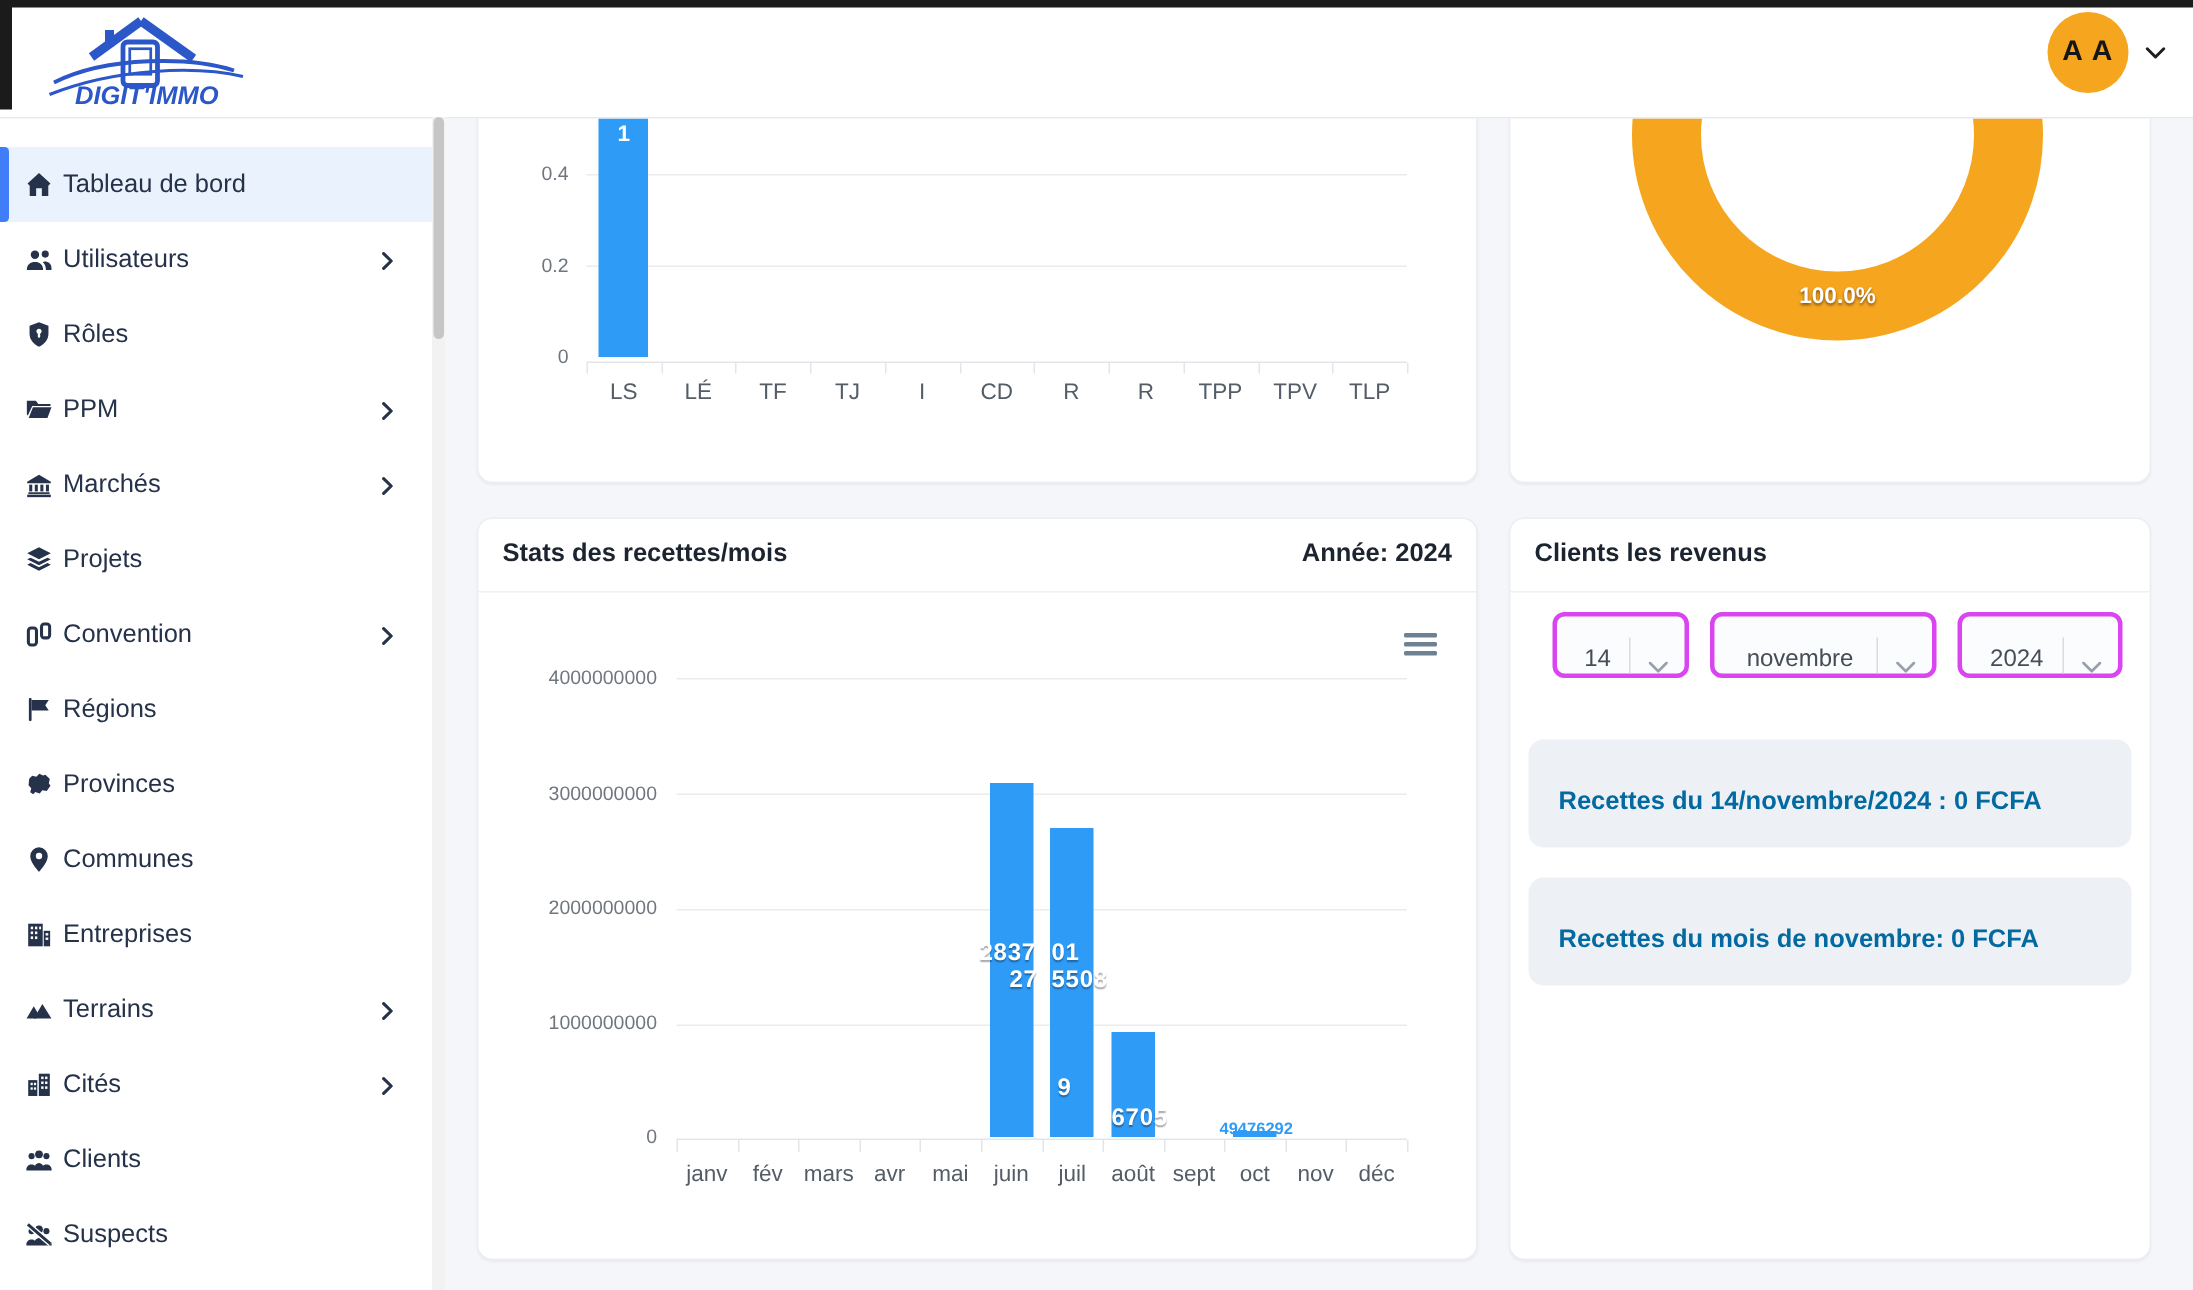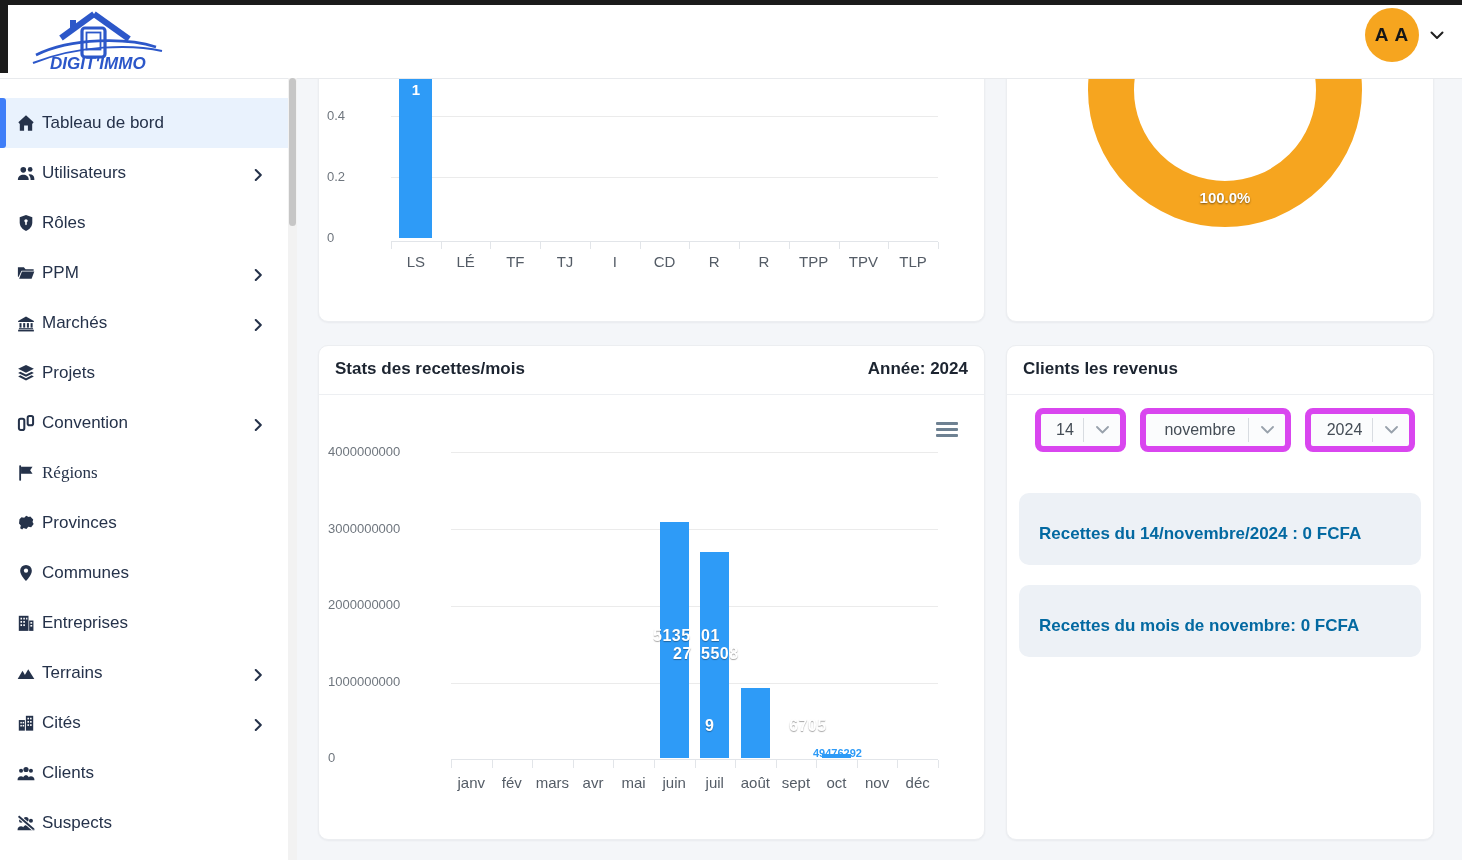--- a/index.html
+++ b/index.html
@@ -29,36 +29,36 @@
   #cardA{left:21px;top:-138px;width:665px;height:380px;}
   #cardB{left:709px;top:-138px;width:426px;height:380px;}
   #cardC{left:21px;top:267px;width:665px;height:493px;}
   #cardD{left:709px;top:267px;width:426px;height:493px;}
   .card-title{position:absolute;left:16px;top:13px;font-size:17px;font-weight:bold;color:#1c2430;}
   .card-divider{position:absolute;left:0;right:0;height:1px;background:#edeff2;}
   
   .grid-h{position:absolute;height:1px;background:#ebebeb;}
   .axisline{position:absolute;height:1px;background:#e2e5e9;}
   .tickmark{position:absolute;width:1px;background:#e2e5e9;}
-  .ytick{position:absolute;text-align:left;font-size:13px;color:#6f767e;}
+  .ytick{position:absolute;text-align:right;font-size:13px;color:#6f767e;}
   .xcat{position:absolute;text-align:center;font-size:15px;color:#545c66;}
   .bar{position:absolute;background:#2E9BF7;}
   .barlabel{position:absolute;text-align:center;color:#fff;font-weight:bold;font-size:15px;}
   .frag{position:absolute;color:#fff;font-weight:bold;font-size:16px;letter-spacing:.5px;text-shadow:0 1px 1px rgba(0,0,0,.35);white-space:nowrap;}
   .fragblue{position:absolute;color:#2E9BF7;font-weight:bold;font-size:11px;white-space:nowrap;}
   #donut-wrap{position:absolute;left:81px;top:12px;width:274px;height:274px;}
   #donut-ring{position:absolute;left:0;top:0;width:274px;height:274px;box-sizing:border-box;
               border:46px solid #F6A51F;border-radius:50%;}
   #donut-label{position:absolute;left:0;right:0;top:236px;text-align:center;color:#fff;font-weight:bold;font-size:15px;
                text-shadow:0 1px 2px rgba(0,0,0,.5);}
   #chart-menu{position:absolute;left:617px;top:76px;width:22px;height:16px;cursor:pointer;}
   #chart-menu div{height:3px;background:#6e8192;margin-bottom:3px;border-radius:1px;}
   
-  .sel{position:absolute;top:62px;height:44px;box-sizing:border-box;background:#fbfcfd;border:6px solid #d946ef;
-       border-radius:8px;display:flex;align-items:center;cursor:pointer;}
+  .sel{position:absolute;top:62px;height:44px;box-sizing:border-box;background:#fbfcfd;border:3px solid #d946ef;
+       border-radius:8px;display:flex;align-items:flex-end;cursor:pointer;}
   .sel-val{flex:1;text-align:center;font-size:16px;color:#454d56;padding-left:6px;}
   .sel-div{width:1px;height:24px;background:#d8dce1;}
   .sel-chev{width:36px;display:flex;align-items:center;justify-content:center;}
   .info{position:absolute;left:12px;width:402px;box-sizing:border-box;background:#edf1f6;border-radius:10px;
         font-size:17px;font-weight:bold;color:#0369a1;}
   .info .txt{position:absolute;left:20px;right:20px;}
 </style>
 </head>
 <body>
 
@@ -146,21 +146,21 @@
     <div class="side-item" style="top: 320px;">
       <span class="s-ico"><svg viewBox="0 0 16 16" width="18" height="18" fill="#25324a">
           <rect x="1.7" y="4.2" width="4.8" height="10" rx="1.6" fill="none" stroke="#25324a" stroke-width="1.8"></rect>
           <rect x="9.5" y="1.8" width="4.8" height="8.2" rx="1.6" fill="none" stroke="#25324a" stroke-width="1.8"></rect>
         </svg></span>
       <span class="s-label">Convention</span>
       <span class="s-chev"><svg width="11" height="12" viewBox="0 0 7 11">
           <path d="M1 1 5.6 5.5 1 10" stroke="#25324a" stroke-width="1.9" fill="none" stroke-linecap="round" stroke-linejoin="round"></path>
         </svg></span>
     </div>
-    <div class="side-item" style="top: 370px; font-family: Liberation Serif, serif;">
+    <div class="side-item" style="top: 370px;">
       <span class="s-ico"><svg viewBox="0 0 16 16" width="18" height="18" fill="#25324a">
           <rect x="2" y="1.2" width="1.6" height="13.6" rx=".6"></rect>
           <path d="M3.6 2.4h10.2l-2.1 3.1 2.1 3.1H3.6z"></path>
         </svg></span>
       <span class="s-label">Régions</span>
     </div>
     <div class="side-item" style="top: 420px;">
       <span class="s-ico"><svg viewBox="0 0 16 16" width="18" height="18" fill="#25324a">
           <path d="M2.2 4.6 4 2.8l2.4.6L8.2 1.6l2.2 1 1.4-.4 2.6 2.6-.6 2.4 1 1.6-2.2 3-2.6-.4-1.6 2-2.6-1-1.2 1.4-1.8-1.2.6-2.4-1.6-1.8z"></path>
         </svg></span>
@@ -331,26 +331,26 @@
       <div class="xcat" style="left: 375.5px; top: 428px; width: 40.5833px;">juil</div>
       <div class="xcat" style="left: 416.083px; top: 428px; width: 40.5833px;">août</div>
       <div class="xcat" style="left: 456.667px; top: 428px; width: 40.5833px;">sept</div>
       <div class="xcat" style="left: 497.25px; top: 428px; width: 40.5833px;">oct</div>
       <div class="xcat" style="left: 537.833px; top: 428px; width: 40.5833px;">nov</div>
       <div class="xcat" style="left: 578.417px; top: 428px; width: 40.5833px;">déc</div>
       <div class="bar" style="left: 340.708px; top: 176px; width: 29px; height: 236px; background: rgb(46, 155, 247);"></div>
       <div class="bar" style="left: 381.292px; top: 206px; width: 29px; height: 206px; background: rgb(46, 155, 247);"></div>
       <div class="bar" style="left: 421.875px; top: 342px; width: 29px; height: 70px; background: rgb(46, 155, 247);"></div>
       <div class="bar" style="left: 503.042px; top: 408px; width: 29px; height: 4px; background: rgb(46, 155, 247);"></div>
-      <div class="frag" style="left: 334px; top: 281px;">5135</div>
+      <div class="frag" style="left: 334px; top: 281px;">2837</div>
       <div class="frag" style="left: 382px; top: 281px;">01</div>
       <div class="frag" style="left: 354px; top: 299px;">27</div>
       <div class="frag" style="left: 382px; top: 299px;">5508</div>
       <div class="frag" style="left: 386px; top: 371px;">9</div>
-      <div class="frag" style="left: 422px; top: 371px; padding-left: 48px;">6705</div>
+      <div class="frag" style="left: 422px; top: 391px;">6705</div>
       <div class="fragblue" style="left: 494px; top: 401px;">49476292</div>
     </div>
 
   <div class="card" id="cardD">
     <div class="card-title">Clients les revenus</div>
     <div class="card-divider" style="top:48px;"></div>
   <div class="sel" style="left: 28px; width: 91px;">
         <span class="sel-val">14</span>
         <span class="sel-div"></span>
         <span class="sel-chev">

